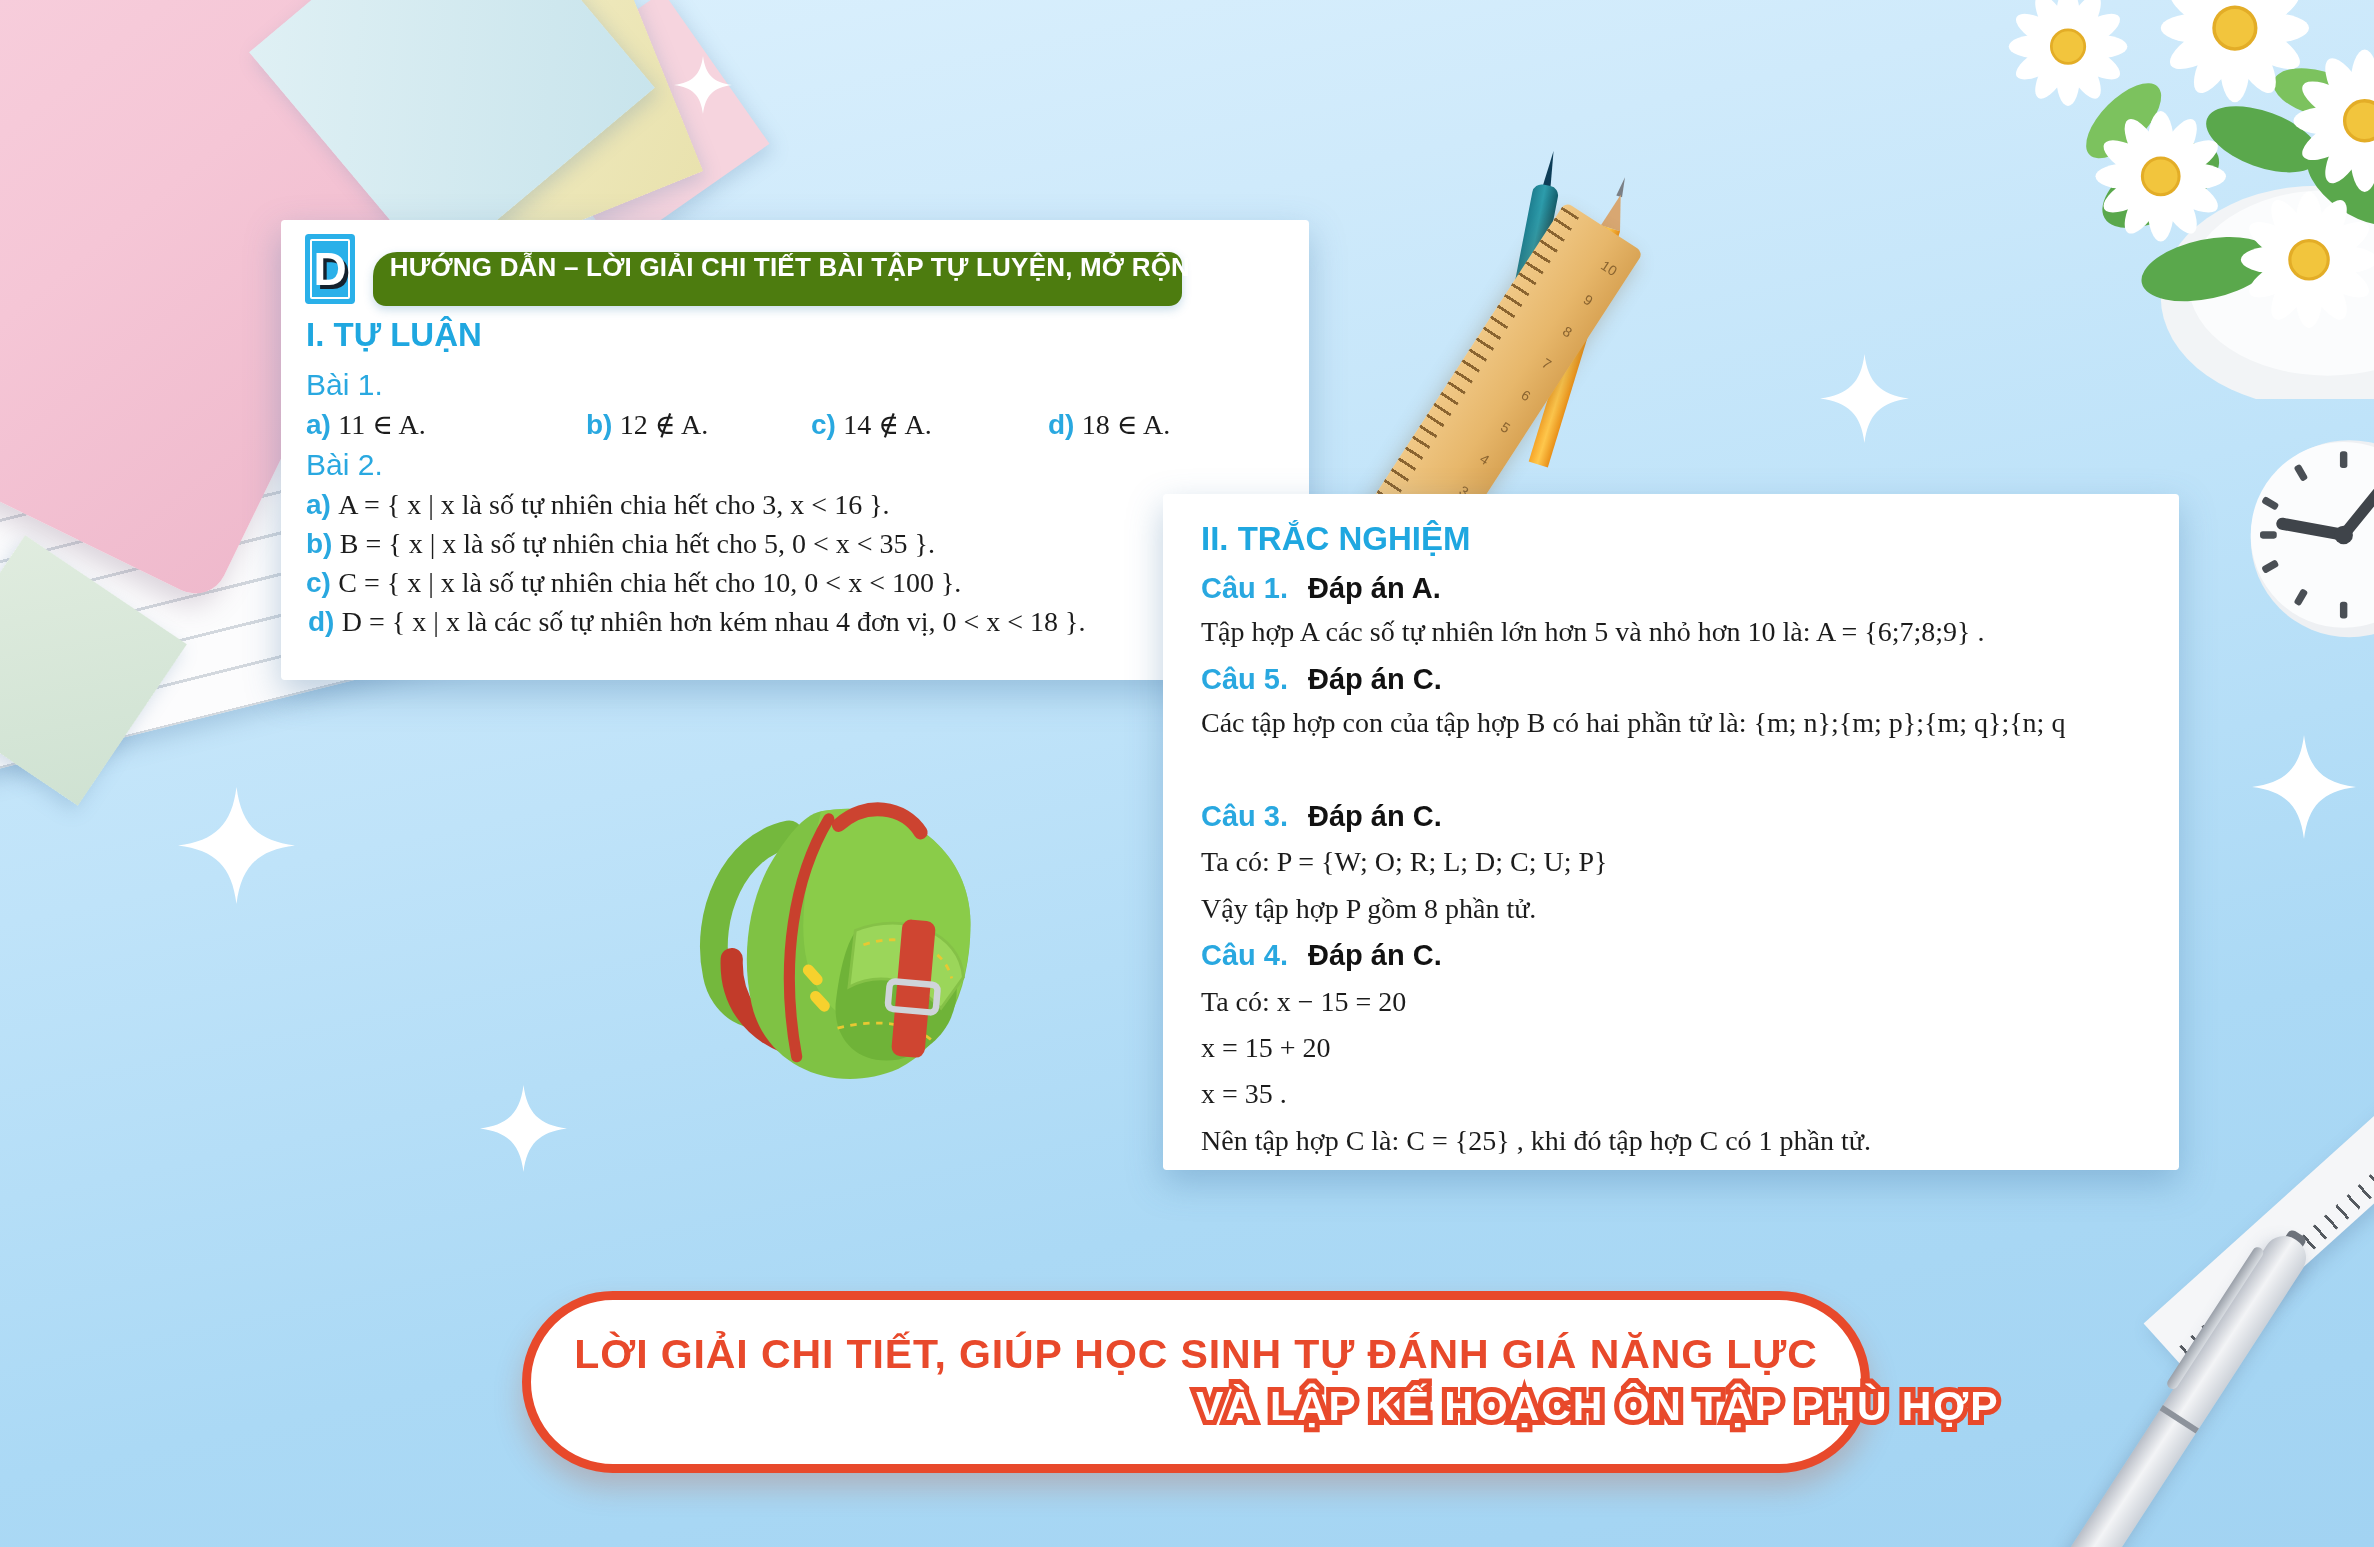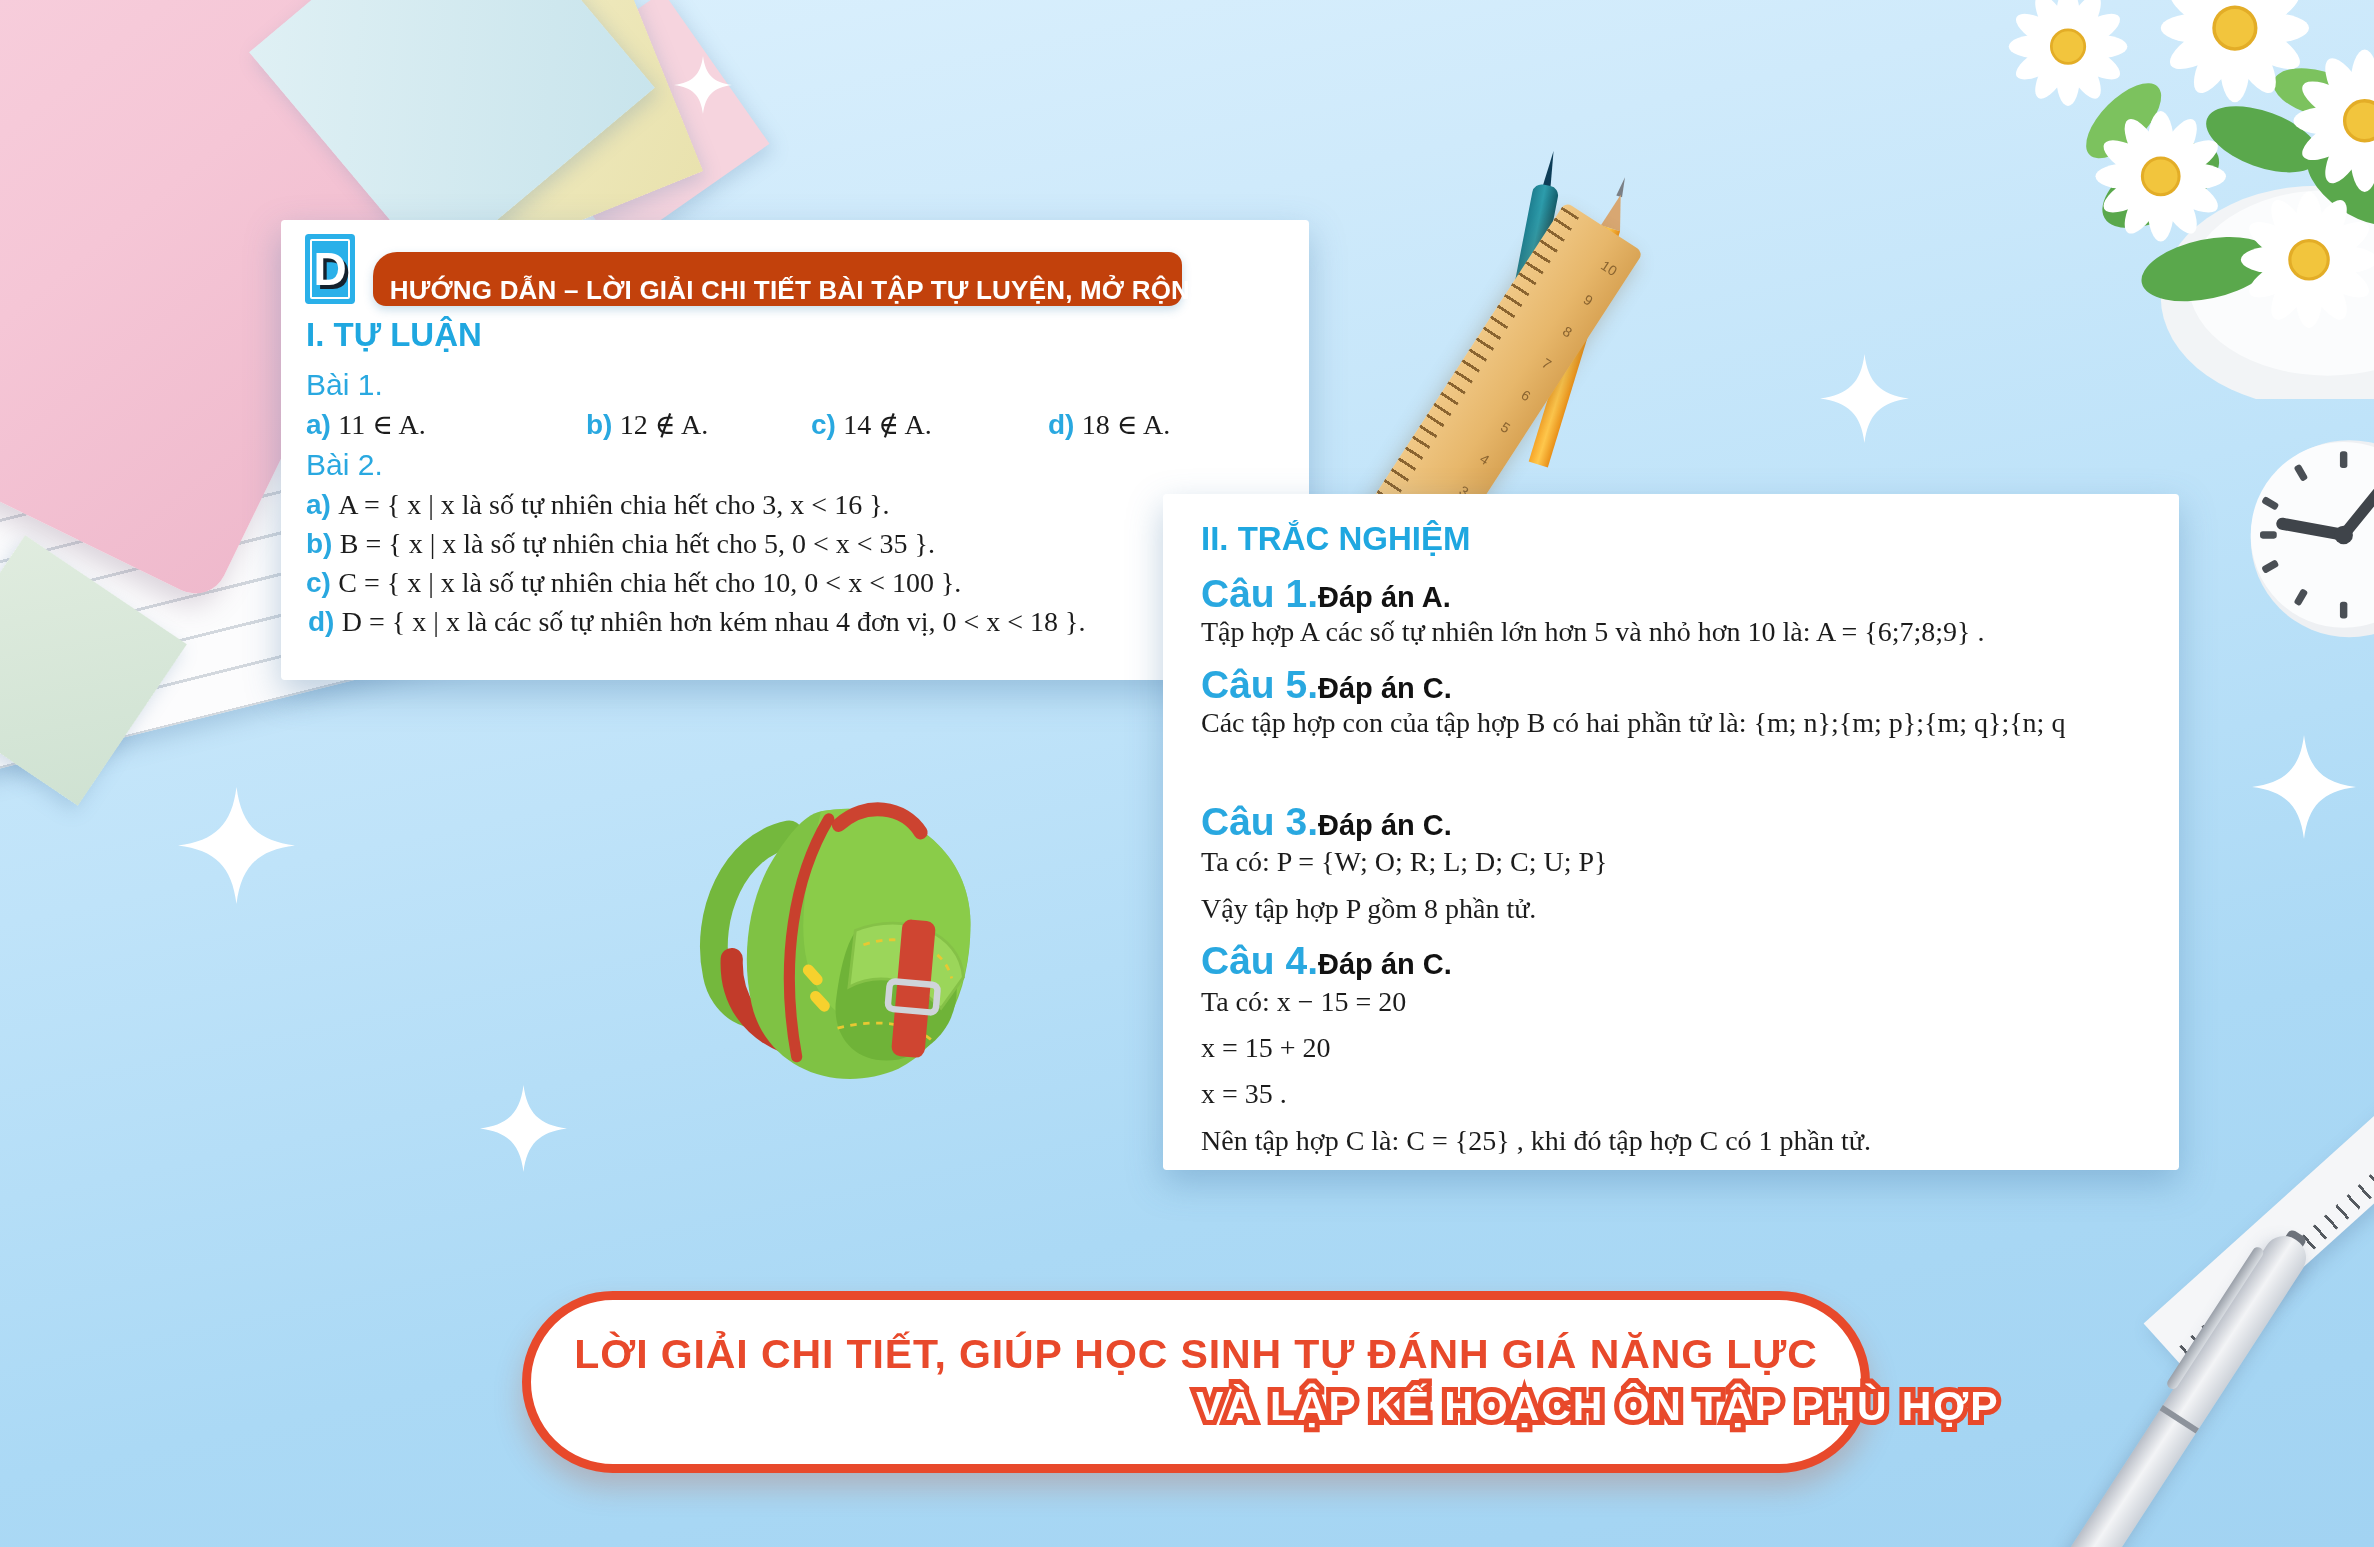--- a/index.html
+++ b/index.html
@@ -8,31 +8,31 @@
     font-family:"Liberation Sans",sans-serif;}
   
   .panel{position:absolute;background:#ffffff;box-shadow:0 13px 35px rgba(70,120,165,.35);}
   #panel1{left:281px;top:220px;width:1028px;height:460px;border-radius:3.7px;z-index:5;}
   #panel2{left:1163px;top:494px;width:1016px;height:676px;border-radius:3.7px;z-index:6;overflow:hidden;}
   .d-logo{position:absolute;left:24px;top:14px;width:50px;height:70px;background:#2ab0e9;border-radius:3.7px;
     display:flex;align-items:center;justify-content:center;}
   .d-logo .frame{position:absolute;inset:4.6px;border:2.8px solid #ffffff;border-radius:1.9px;}
   .d-logo .letter{position:relative;color:#fff;font-weight:bold;font-size:46px;line-height:1;
     text-shadow:3.7px 3.7px 0 #14222e;}
-  .header-pill{position:absolute;left:92px;top:32px;width:809px;height:54px;background:#c2410c;
-    border-radius:24px 13px 13px 13px;display:flex;align-items:flex-end;padding-left:16.7px;box-sizing:border-box;
+  .header-pill{position:absolute;left:92px;top:32px;width:809px;height:54px;background:#4d7c0f;
+    border-radius:24px 13px 13px 13px;display:flex;align-items:flex-start;padding-left:16.7px;box-sizing:border-box;
     box-shadow:0 3.7px 9.3px rgba(40,120,170,.25);}
   .header-pill span{color:#fff;font-weight:bold;font-size:26px;white-space:nowrap;letter-spacing:0.2px;}
   .sec-title{position:absolute;font-weight:bold;color:#1fa7e0;font-size:33px;white-space:nowrap;}
   .bai-label{position:absolute;font-weight:normal;color:#29a8e0;font-size:30px;white-space:nowrap;}
   .serif-line{position:absolute;font-family:"Liberation Serif","DejaVu Serif",serif;font-size:28px;
     color:#1c1c1c;white-space:nowrap;text-align:center;}
   .serif-line .key{font-family:"Liberation Sans",sans-serif;font-weight:bold;color:#29a8e0;font-size:28px;margin-right:7.4px;}
   .q-line{position:absolute;white-space:nowrap;}
-  .q-line .qlabel{font-weight:bold;color:#29a8e0;font-size:39px;margin-right:0;}
+  .q-line .qlabel{font-weight:bold;color:#29a8e0;font-size:29px;margin-right:20px;}
   .q-line .qanswer{font-weight:bold;color:#121212;font-size:29px;}
   
   #banner{position:absolute;left:522px;top:1291px;width:1348px;height:182px;background:#ffffff;
     border:9.3px solid #e8492b;border-radius:91px;z-index:7;box-sizing:border-box;
     box-shadow:0 15px 28px rgba(190,70,30,.25);display:flex;flex-direction:column;align-items:center;justify-content:center;gap:5.6px;}
   #banner .l1{color:#e8492b;font-weight:bold;font-size:41px;letter-spacing:0.9px;white-space:nowrap;}
   #banner .l2{position:relative;height:50px;font-weight:bold;font-size:41px;letter-spacing:1.9px;white-space:nowrap;}
   #banner .l2 .stroke{position:absolute;left:0;top:0;-webkit-text-stroke:10.2px #e8492b;color:#e8492b;}
   #banner .l2 .fill{position:absolute;left:0;top:0;color:#ffffff;}
   

